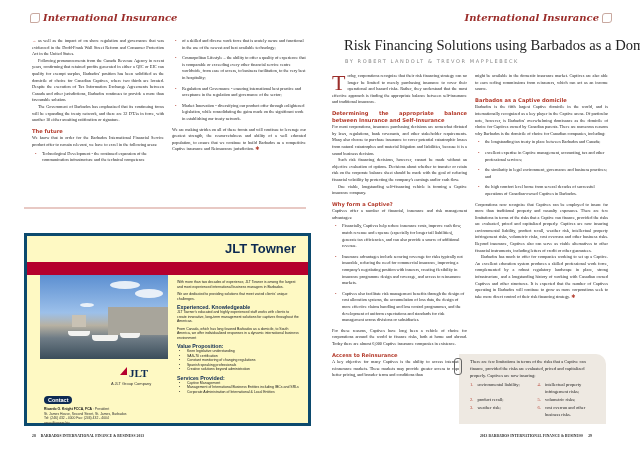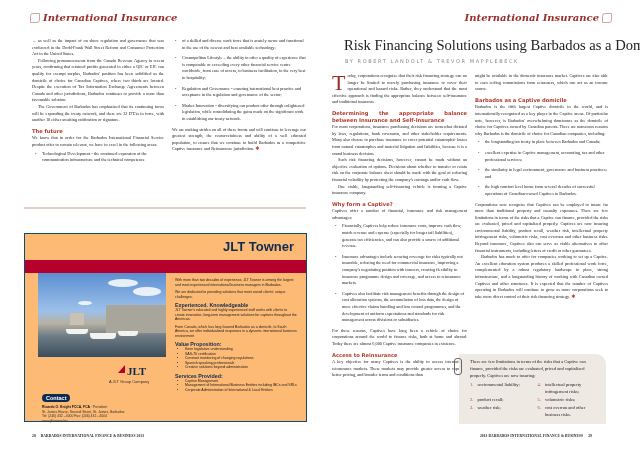--- a/index.html
+++ b/index.html
@@ -17,21 +17,21 @@
   .col p { margin:0; }
   .col p.ind { text-indent:6px; }
   .h-red { font-family:"DejaVu Sans", sans-serif; font-weight:bold; color:#b33a2b; font-size:5.2px; margin:4px 0 1px; }
   ul.bul { list-style:none; padding:0; margin:2px 0; }
   ul.bul li { position:relative; padding-left:10px; margin-bottom:4px; text-align:left; }
   ul.bul li::before { content:"•"; color:#b33a2b; position:absolute; left:3px; top:0; }
   .arrow { color:#b33a2b; font-weight:bold; }
   .endmark { color:#b33a2b; font-size:5px; }
   .rule-pink { position:absolute; left:24px; width:282px; top:94px; height:2px; background:#e8c9c4; }
   
-  .ad { position:absolute; left:24px; top:233px; width:281px; height:187px; border:1px solid #0c4a6e; background:#fdba74; }
+  .ad { position:absolute; left:24px; top:233px; width:281px; height:187px; border:3px solid #0c4a6e; background:#fef9c3; }
   .ad-title { position:absolute; right:12px; top:5px; font-family:"Liberation Sans", sans-serif; font-weight:bold; font-size:13px; color:#0d2a52; }
   .ad-band { position:absolute; left:0; right:0; top:26px; height:13px; background:#b5002d; }
   .ad-photo { position:absolute; left:13px; top:39px; width:128px; height:84px;
               background:linear-gradient(#5c8fd1 0%, #9cc0ea 45%, #b7b1a2 60%, #6f7c86 75%, #3a4d5a 100%); }
   .ad-photo .cloud { position:absolute; background:#f4f7fb; border-radius:50%; opacity:.9; }
   .ad-photo .bldg { position:absolute; background:#a8a59b; }
   .ad-photo .boat { position:absolute; background:#f2f2f0; border-radius:0 0 4px 4px; }
   .ad-logo { position:absolute; left:93px; top:131px; font-family:"Liberation Serif", serif; font-weight:bold; font-size:11px; color:#0d2a52; display:flex; align-items:flex-start; gap:2px; }
   .ad-logo .sail { width:0; height:0; border-left:7px solid transparent; border-bottom:8px solid #b5002d; }
   .ad-sub { position:absolute; left:84px; top:145px; font-family:"Liberation Sans", sans-serif; font-size:4px; color:#333; }

